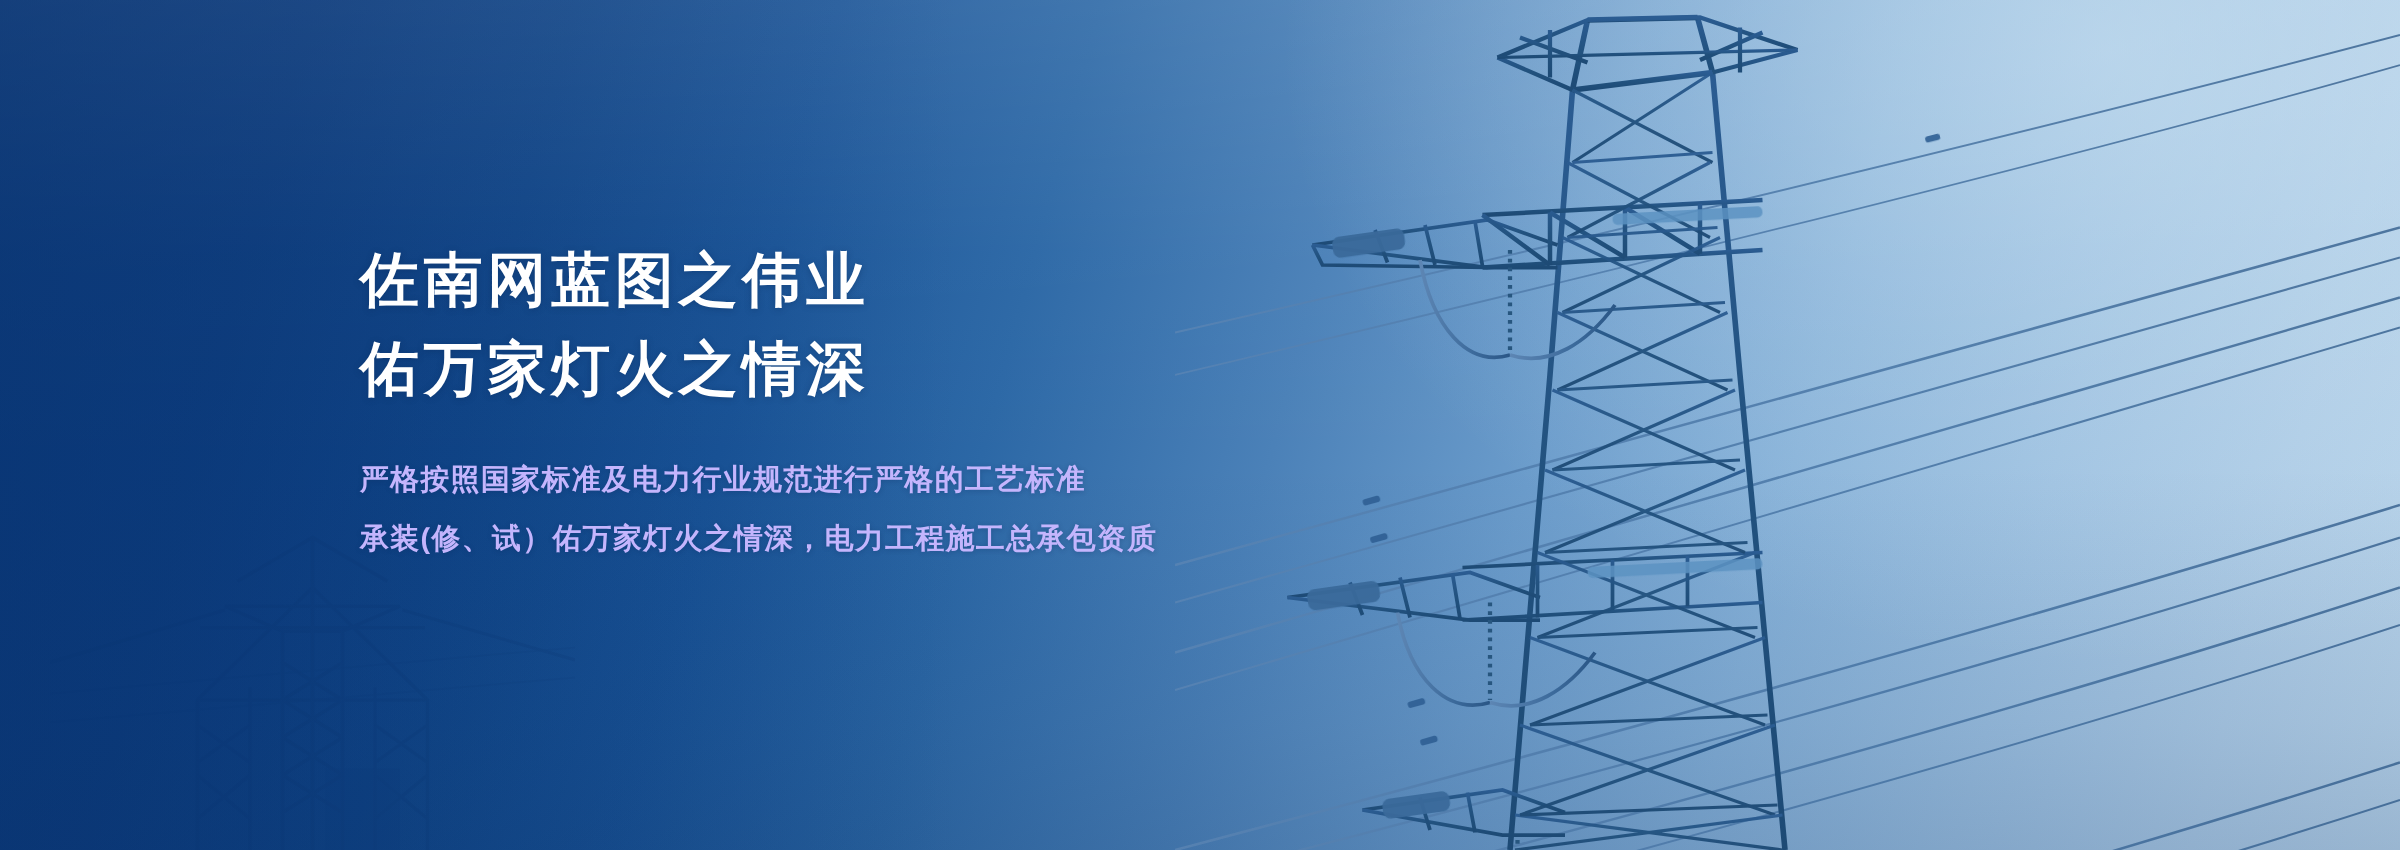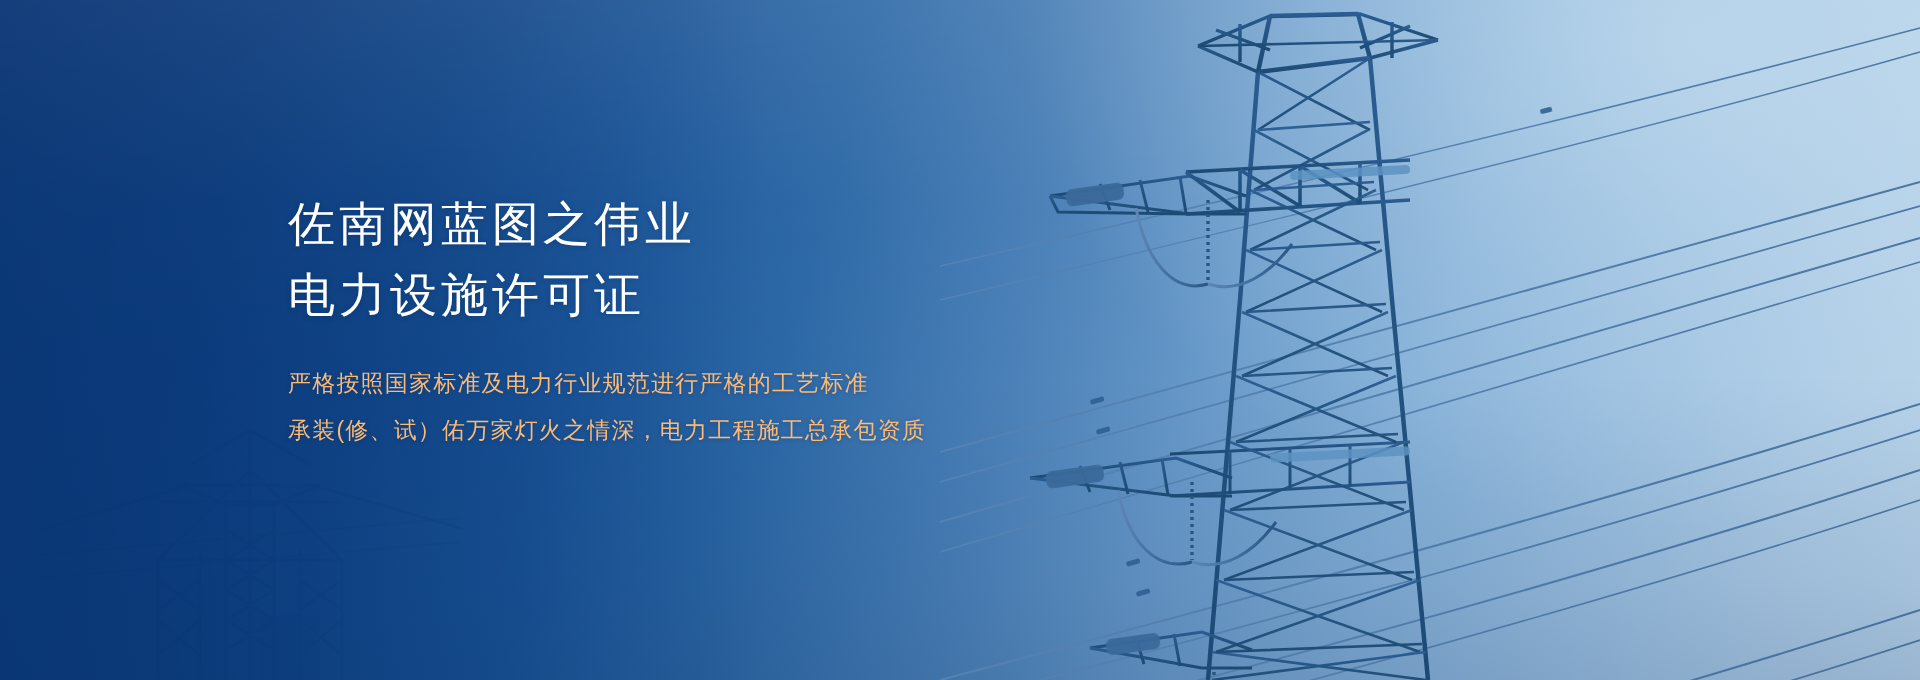--- a/index.html
+++ b/index.html
@@ -90,31 +90,31 @@
   
   .content {
     position: absolute;
     left: 288px;
     top: 188px;
     width: 760px;
   }
   .headline {
     color: #ffffff;
     font-size: 47px;
-    font-weight: normal;
+    font-weight: bold;
     letter-spacing: 4px;
     line-height: 71px;
     text-shadow: 0 1px 5px rgba(10,40,85,0.35);
     white-space: nowrap;
   }
   .subline-wrap { margin-top: 30px; }
   .subline {
-    color: #fdba74;
+    color: #c4b5fd;
     font-size: 23px;
-    font-weight: normal;
+    font-weight: bold;
     letter-spacing: 1.2px;
     line-height: 47px;
     text-shadow: 0 1px 4px rgba(10,40,85,0.30);
     white-space: nowrap;
   }
 </style>
 </head>
 <body>
 
 <div class="banner">
@@ -279,20 +279,20 @@
         <rect x="156" y="428" width="14" height="5" rx="2" transform="rotate(-16 163 430)"></rect>
         <rect x="186" y="560" width="14" height="5" rx="2" transform="rotate(-16 193 562)"></rect>
         <rect x="196" y="590" width="14" height="5" rx="2" transform="rotate(-16 203 592)"></rect>
         <rect x="600" y="108" width="12" height="5" rx="2" transform="rotate(-14 606 110)"></rect>
       </g>
     </svg>
   </div>
 
   <div class="content">
     <div class="headline">佐南网蓝图之伟业</div>
-    <div class="headline">电力设施许可证</div>
+    <div class="headline">佑万家灯火之情深</div>
     <div class="subline-wrap">
       <div class="subline">严格按照国家标准及电力行业规范进行严格的工艺标准</div>
       <div class="subline">承装(修、试）佑万家灯火之情深，电力工程施工总承包资质</div>
     </div>
   </div>
 
 </div>
 
 </body></html>

